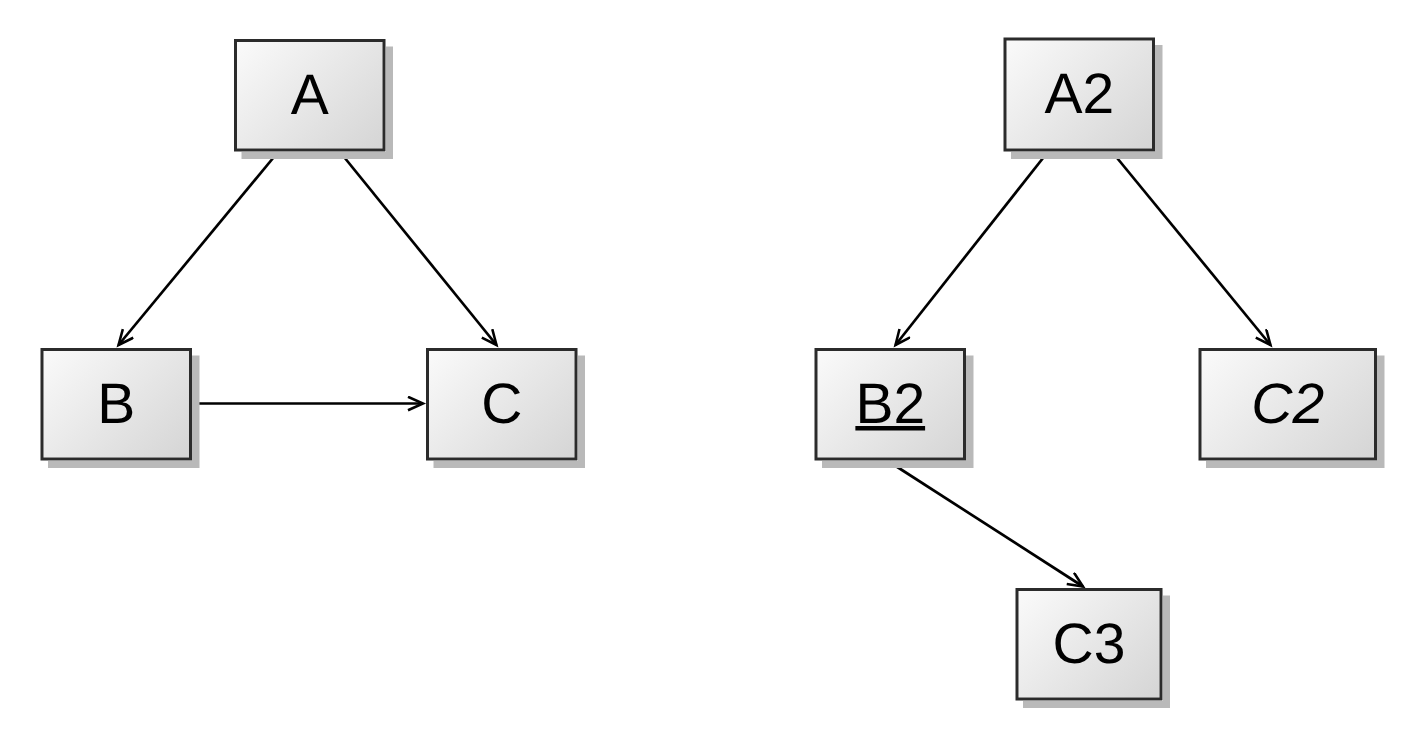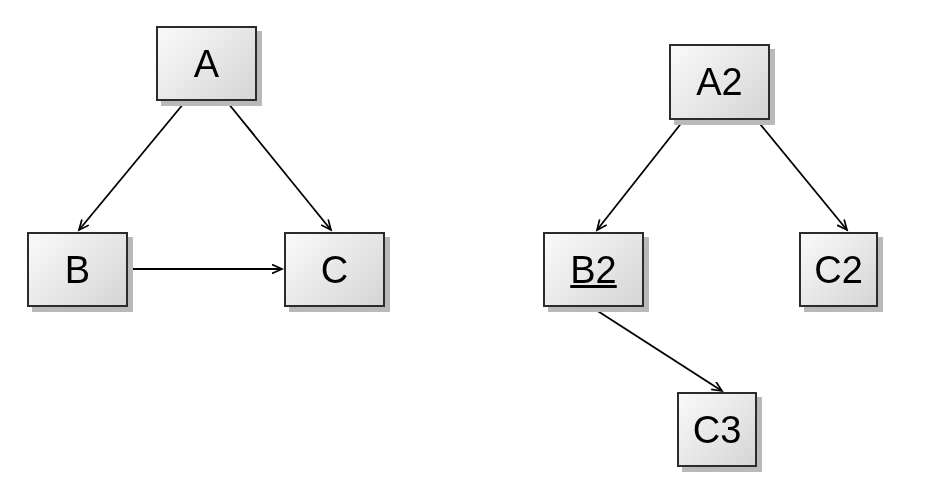--- a/index.html
+++ b/index.html
@@ -72,26 +72,26 @@
   <div id="nodes-layer">
       <div class="node" style="left: 156px; top: 26px; width: 101px; height: 75px;">
         <span class="node-label">A</span>
       </div>
       <div class="node" style="left: 27px; top: 232px; width: 101px; height: 75px;">
         <span class="node-label">B</span>
       </div>
       <div class="node" style="left: 284px; top: 232px; width: 101px; height: 75px;">
         <span class="node-label">C</span>
       </div>
-      <div class="node" style="left: 669px; top: 25px; width: 101px; height: 76px; margin-top: 19px;">
+      <div class="node" style="left: 669px; top: 25px; width: 101px; height: 76px;">
         <span class="node-label">A2</span>
       </div>
       <div class="node" style="left: 543px; top: 232px; width: 101px; height: 75px; text-decoration: underline;">
         <span class="node-label">B2</span>
       </div>
-      <div class="node" style="left: 799px; top: 232px; width: 79px; height: 75px;">
+      <div class="node" style="left: 799px; top: 232px; width: 119px; height: 75px; font-style: italic;">
         <span class="node-label">C2</span>
       </div>
-      <div class="node" style="left: 677px; top: 392px; width: 80px; height: 75px;">
+      <div class="node" style="left: 677px; top: 392px; width: 98px; height: 75px;">
         <span class="node-label">C3</span>
       </div>
     </div>
 </div>
 
 </body></html>

